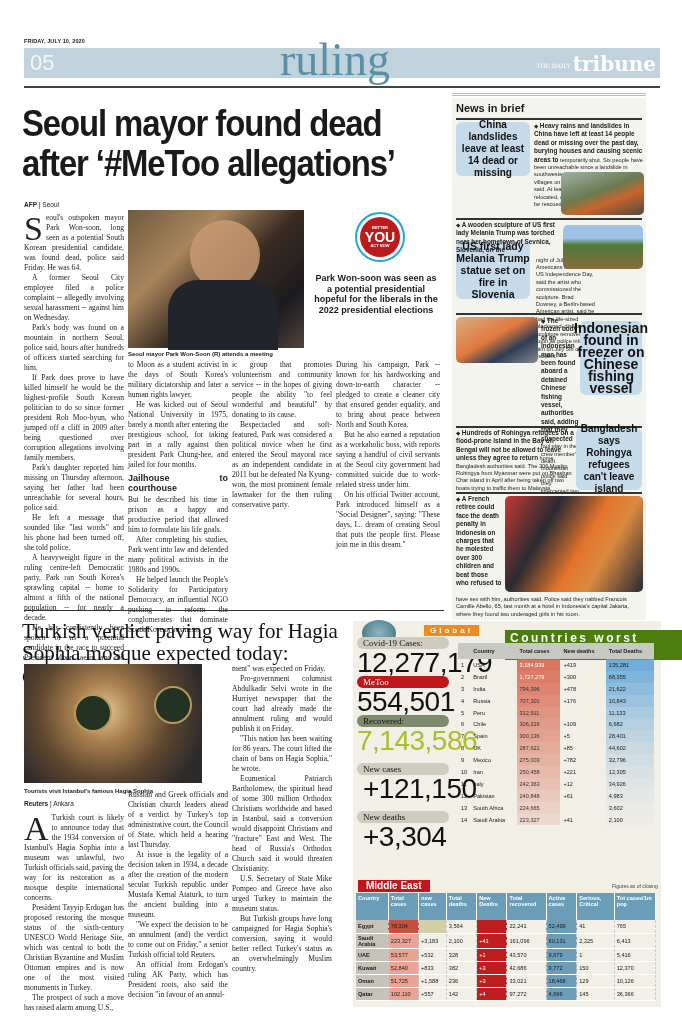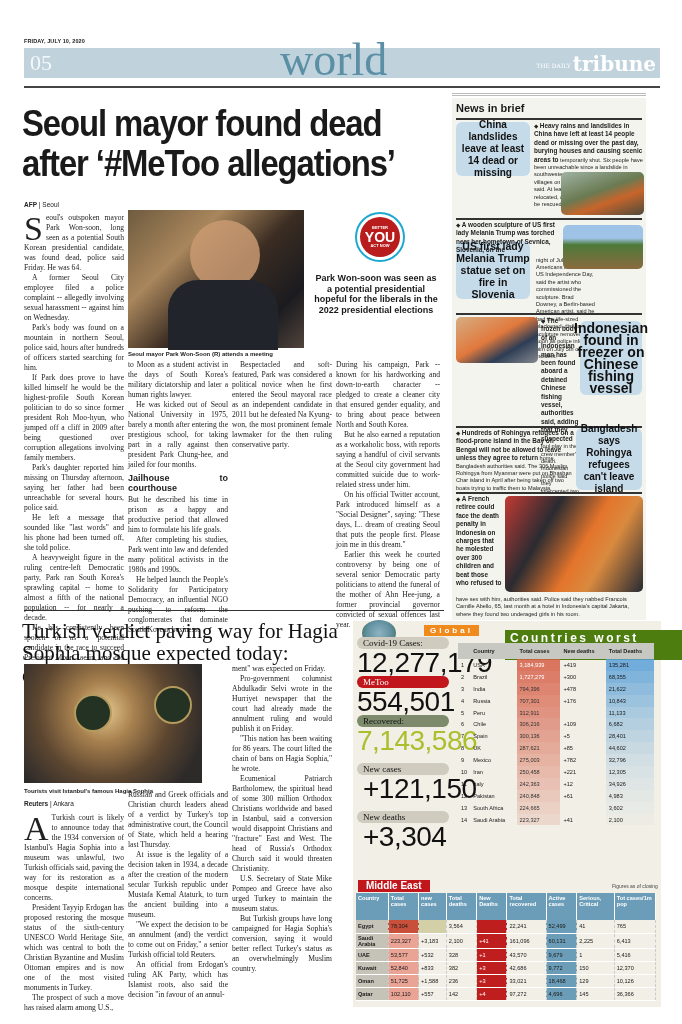--- a/index.html
+++ b/index.html
@@ -1,21 +1,21 @@
 <!DOCTYPE html>
 <html><head>
 <meta charset="utf-8">
 <style>
 *{box-sizing:border-box;margin:0;padding:0}
 body{width:682px;height:1024px;background:#fff;font-family:"DejaVu Serif",serif;color:#1a1a1a;position:relative;overflow:hidden}
 .abs{position:absolute}
 .sans{font-family:"Liberation Sans",sans-serif}
 .dateline{left:24px;top:38px;font-size:5.5px;font-weight:bold;letter-spacing:.1px}
 .banner{left:24px;top:48px;width:636px;height:30px;background:#c0d3dd}
-.pagenum{left:30px;top:50px;font-size:22px;color:#f3f8fa;font-family:Liberation Serif, serif;font-weight:300}
+.pagenum{left:30px;top:50px;font-size:22px;color:#f3f8fa;font-family:Liberation Sans, sans-serif;font-weight:300}
 .section{left:280px;top:37px;font-size:46px;color:#5b8fa5;font-family:"Liberation Serif",serif;line-height:1}
 .brand{right:26px;top:52px;font-size:20px;font-weight:bold;color:#fff;font-family:"DejaVu Serif",serif}
 .brand small{font-size:6px;font-weight:normal;display:inline-block;line-height:7px;vertical-align:middle;margin-right:2px}
 .hr{left:24px;top:86px;width:636px;height:1.5px;background:#444}
 .h1{left:22px;top:104px;width:420px;font-family:"Liberation Sans",sans-serif;font-weight:bold;font-size:36.5px;line-height:40px;letter-spacing:-1.2px;transform:scaleX(.9);transform-origin:left}
 .col{font-size:7.6px;line-height:10px;text-align:justify;font-family:"Liberation Serif",serif;color:#222}
 .col p{text-indent:8px}
 .col p.first{text-indent:0}
 .byline{font-family:"Liberation Sans",sans-serif;font-size:6.5px}
 .dropcap{float:left;font-size:34px;line-height:28px;margin:2px 3px 0 0;font-family:"Liberation Serif",serif}
@@ -58,21 +58,21 @@
 .met td{padding:1px 2px;height:13px;border-bottom:1px solid #fff;border-right:1px dashed #ccc}
 .me-title{left:358px;top:880px;background:#c0161c;color:#fff;font-family:"Liberation Sans",sans-serif;font-weight:bold;font-size:10px;padding:0 8px;line-height:12px}
 .figs{left:612px;top:883px;font-family:"Liberation Sans",sans-serif;font-size:5px;color:#444}
 </style>
 </head>
 <body>
 
 <div class="abs dateline sans">FRIDAY, JULY 10, 2020</div>
 <div class="abs banner"></div>
 <div class="abs pagenum">05</div>
-<div class="abs section">world</div>
+<div class="abs section">ruling</div>
 <div class="abs brand"><small>THE DAILY</small><span>tribune</span></div>
 <div class="abs hr"></div>
 
 <div class="abs h1">Seoul mayor found dead after ‘#MeToo allegations’</div>
 
 <div class="abs col" style="left:24px;top:200px;width:100px">
   <div class="byline"><b>AFP</b> | <span>Seoul</span></div>
   <div style="margin-top:3px"><span class="dropcap">S</span><span><span>eoul's outspoken mayor Park Won-soon, long seen as a potential South Korean presidential candidate, was found dead, police said Friday. He was 64.</span><p>A former Seoul City employee filed a police complaint -- allegedly involving sexual harassment -- against him on Wednesday.</p><p>Park's body was found on a mountain in northern Seoul, police said, hours after hundreds of officers started searching for him.</p><p>If Park does prove to have killed himself he would be the highest-profile South Korean politician to do so since former president Roh Moo-hyun, who jumped off a cliff in 2009 after being questioned over corruption allegations involving family members.</p><p>Park's daughter reported him missing on Thursday afternoon, saying her father had been unreachable for several hours, police said.</p><p>He left a message that sounded like "last words" and his phone had been turned off, she told police.</p><p>A heavyweight figure in the ruling centre-left Democratic party, Park ran South Korea's sprawling capital -- home to almost a fifth of the national population -- for nearly a decade.</p><p>He has consistently been spoken of as a potential candidate in the race to succeed President Moon Jae-in, and did not deny ambitions on that front when asked by AFP earlier this year.</p><p>Park had a similar background</p></span></div>
 </div>
 
@@ -98,29 +98,29 @@
     </div>
   <div class="subhead">Jailhouse to courthouse</div>
   <div>
       <p class="first">But he described his time in prison as a happy and productive period that allowed him to formulate his life goals.</p>
       <p>After completing his studies, Park went into law and defended many political activists in the 1980s and 1990s.</p>
       <p>He helped launch the People's Solidarity for Participatory Democracy, an influential NGO pushing to reform the conglomerates that dominate South Korean business.</p>
     </div>
 </div>
 <div class="abs col" style="left:232px;top:360px;width:100px">
     <div>
+      <p class="first">ic group that promotes volunteerism and community service -- in the hopes of giving people the ability "to feel wonderful and beautiful" by donating to its cause.</p>
       <p>Bespectacled and soft-featured, Park was considered a political novice when he first entered the Seoul mayoral race as an independent candidate in 2011 but he defeated Na Kyung-won, the most prominent female lawmaker for the then ruling conservative party.</p>
     </div>
   </div>
 <div class="abs col" style="left:336px;top:360px;width:104px">
     <div>
       <p class="first">During his campaign, Park -- known for his hardworking and down-to-earth character -- pledged to create a cleaner city that ensured gender equality, and to bring about peace between North and South Korea.</p>
       <p>But he also earned a reputation as a workaholic boss, with reports saying a handful of civil servants at the Seoul city government had committed suicide due to work-related stress under him.</p>
       <p>On his official Twitter account, Park introduced himself as a "Social Designer", saying: "These days, I... dream of creating Seoul that puts the people first. Please join me in this dream."</p>
-      <p>Earlier this week he courted controversy by being one of several senior Democratic party politicians to attend the funeral of the mother of Ahn Hee-jung, a former provincial governor convicted of sexual offences last year.</p>
     </div>
   </div>
 
 <div class="abs nibtop"></div>
 <div class="abs nib"></div>
 <div class="abs nib-title">News in brief</div>
 <div class="abs nib-sep" style="top:118px"></div>
 
 <div class="abs bluebox" style="left:456px;top:122px;width:74px;height:54px;font-size:10px;line-height:12px">China landslides leave at least 14 dead or missing</div>
 <div class="abs nibtxt" style="left:534px;top:122px;width:110px">◆ <b>Heavy rains and landslides in China have left at least 14 people dead or missing over the past day, burying houses and causing scenic areas to</b> <span>temporarily shut. Six people have been unreachable since a landslide in southwestern Guizhou province hit three villages on Wednesday, local authorities said. At least 156 people have been relocated, and six who were trapped had to be rescued after the incident.</span></div>
@@ -158,21 +158,21 @@
 <div class="abs caption" style="left:24px;top:788px">Tourists visit Istanbul's famous Hagia Sophia</div>
 <div class="abs col" style="left:24px;top:799px;width:100px">
   <div class="byline"><b>Reuters</b> | <span>Ankara</span></div>
   <div style="margin-top:4px"><span class="dropcap">A</span><span><span> Turkish court is likely to announce today that the 1934 conversion of Istanbul's Hagia Sophia into a museum was unlawful, two Turkish officials said, paving the way for its restoration as a mosque despite international concerns.</span><p>President Tayyip Erdogan has proposed restoring the mosque status of the sixth-century UNESCO World Heritage Site, which was central to both the Christian Byzantine and Muslim Ottoman empires and is now one of the most visited monuments in Turkey.</p><p>The prospect of such a move has raised alarm among U.S.,</p></span></div>
 </div>
 <div class="abs col" style="left:128px;top:790px;width:100px">
     <div>
       <p class="first">Russian and Greek officials and Christian church leaders ahead of a verdict by Turkey's top administrative court, the Council of State, which held a hearing last Thursday.</p>
       <p>At issue is the legality of a decision taken in 1934, a decade after the creation of the modern secular Turkish republic under Mustafa Kemal Ataturk, to turn the ancient building into a museum.</p>
       <p>"We expect the decision to be an annulment (and) the verdict to come out on Friday," a senior Turkish official told Reuters.</p>
-      <p>An official from Erdogan's ruling AK Party, which has Islamist roots, also said the decision "in favour of an annul-</p>
+      <p>An official from Erdogan's ruling AK Party, which has President roots, also said the decision "in favour of an annul-</p>
     </div>
   </div>
 <div class="abs col" style="left:232px;top:664px;width:100px">
     <div>
       <p class="first">ment" was expected on Friday.</p>
       <p>Pro-government columnist Abdulkadir Selvi wrote in the Hurriyet newspaper that the court had already made the annulment ruling and would publish it on Friday.</p>
       <p>"This nation has been waiting for 86 years. The court lifted the chain of bans on Hagia Sophia," he wrote.</p>
       <p>Ecumenical Patriarch Bartholomew, the spiritual head of some 300 million Orthodox Christians worldwide and based in Istanbul, said a conversion would disappoint Christians and "fracture" East and West. The head of Russia's Orthodox Church said it would threaten Christianity.</p>
       <p>U.S. Secretary of State Mike Pompeo and Greece have also urged Turkey to maintain the museum status.</p>
       <p>But Turkish groups have long campaigned for Hagia Sophia's conversion, saying it would better reflect Turkey's status as an overwhelmingly Muslim country.</p>

